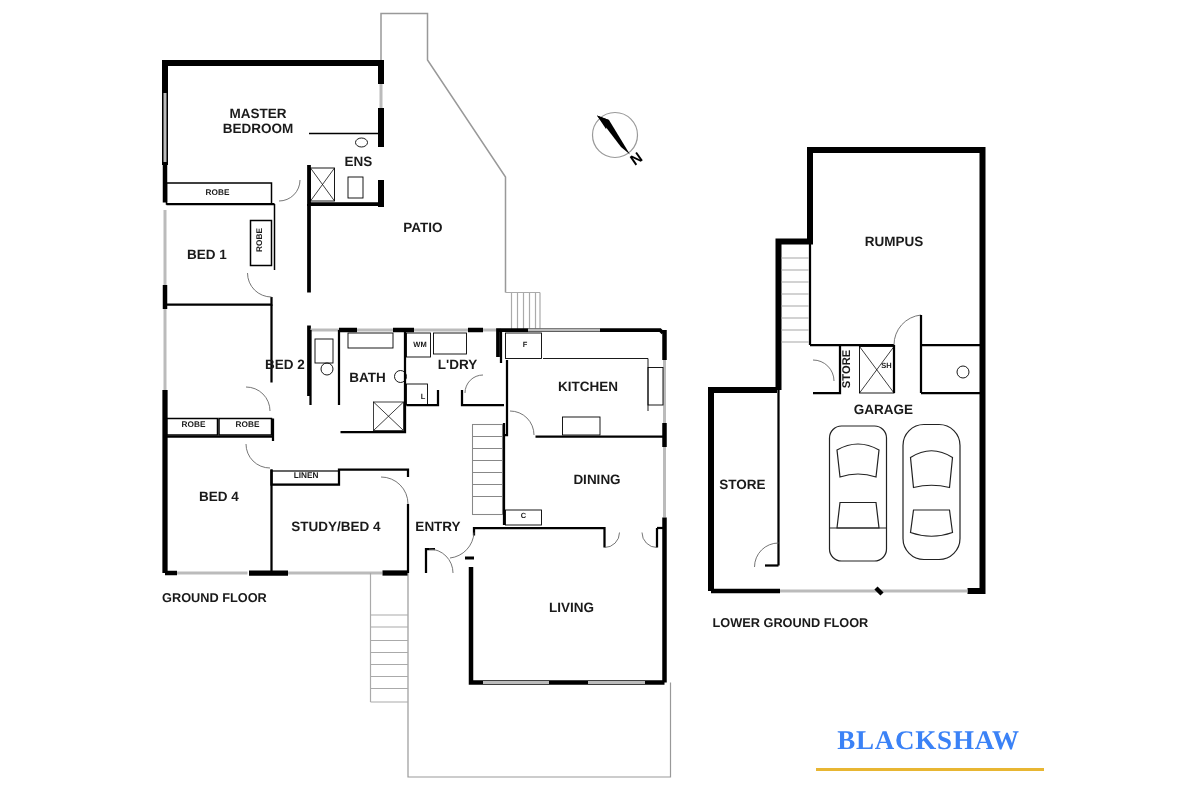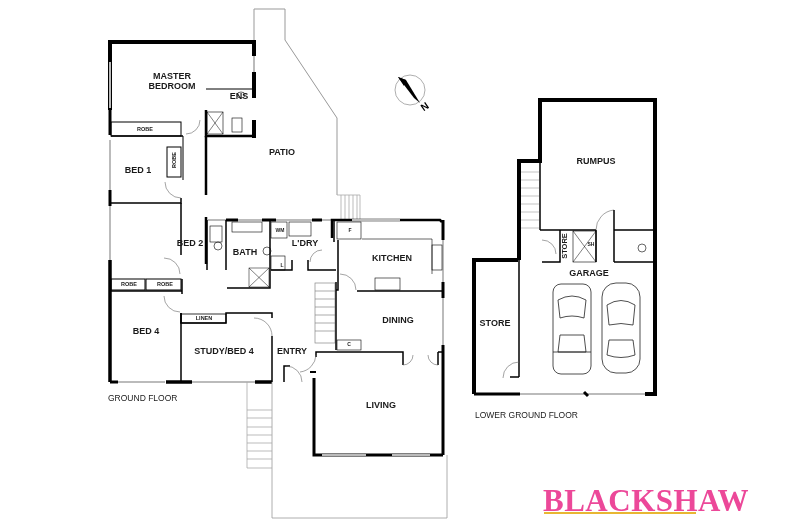--- a/index.html
+++ b/index.html
@@ -3,22 +3,22 @@
 <meta charset="utf-8">
 <style>
   html, body { margin: 0; padding: 0; background: #ffffff; }
   body { width: 790px; height: 527px; position: relative; overflow: hidden; font-family: "Liberation Sans", sans-serif; }
   svg.plan { position: absolute; left: 0; top: 0; }
   .lbl { position: absolute; font-family: "Liberation Sans", sans-serif; font-weight: bold; color: #1a1a1a; white-space: nowrap; transform: translate(-50%, -50%); text-align: center; line-height: 1.15; }
   .room { font-size: 9px; }
   .small { font-size: 5.5px; }
   .tiny { font-size: 5px; }
   .vert { transform: translate(-50%, -50%) rotate(-90deg); }
-  .floorlbl { position: absolute; font-size: 8.5px; font-weight: normal; color: #1a1a1a; font-family: "Liberation Sans", sans-serif; }
-  .brand { position: absolute; left: 543px; top: 483px; width: 152px; text-align: center; font-family: "Liberation Serif", serif; font-weight: bold; font-size: 31px; letter-spacing: 0.5px; color: #ec4899; }
+  .floorlbl { position: absolute; font-size: 8.5px; font-weight: bold; color: #1a1a1a; font-family: "Liberation Sans", sans-serif; }
+  .brand { position: absolute; left: 543px; top: 483px; width: 152px; text-align: center; font-family: "Liberation Serif", serif; font-weight: bold; font-size: 18px; letter-spacing: 0.5px; color: #3b82f6; }
   .brand-bar { position: absolute; left: 544px; top: 512px; width: 152px; height: 2px; background: #e8b632; }
   .compass { position: absolute; left: 390px; top: 70px; width: 44px; height: 44px; }
 </style>
 </head>
 <body>
 
 <svg class="plan" width="790" height="527" viewBox="0 0 790 527">
 
   <g stroke="#000" fill="none">
 
@@ -209,21 +209,21 @@
     <g stroke="#222" stroke-width="0.8">
       <rect x="602" y="283" width="38" height="90" rx="14"></rect>
       <path d="M 607 305 Q 621 296 635 305 L 633 325 Q 621 322 609 325 Z"></path>
       <path d="M 609 340 L 633 340 L 635 355 Q 621 360 607 355 Z"></path>
     </g>
   </g>
 </svg>
 
 <div class="lbl room" style="left:172px; top:81px;"><span style="white-space:pre-line;">MASTER
 BEDROOM</span></div>
-<div class="lbl room" style="left:239px; top:96px;">ENS</div>
+<div class="lbl room" style="left:239px; top:108px;">ENS</div>
 <div class="lbl room" style="left:282px; top:152px;">PATIO</div>
 <div class="lbl small" style="left:145px; top:129px;">ROBE</div>
 <div class="lbl small vert" style="left:174px; top:160px;">ROBE</div>
 <div class="lbl room" style="left:138px; top:170px;">BED 1</div>
 <div class="lbl room" style="left:142px; top:243px;margin-left:48px;">BED 2</div>
 <div class="lbl small" style="left:129px; top:284px;">ROBE</div>
 <div class="lbl small" style="left:165px; top:284px;">ROBE</div>
 <div class="lbl room" style="left:245px; top:252px;">BATH</div>
 <div class="lbl tiny" style="left:280px; top:231px;">WM</div>
 <div class="lbl room" style="left:305px; top:243px;">L'DRY</div>

